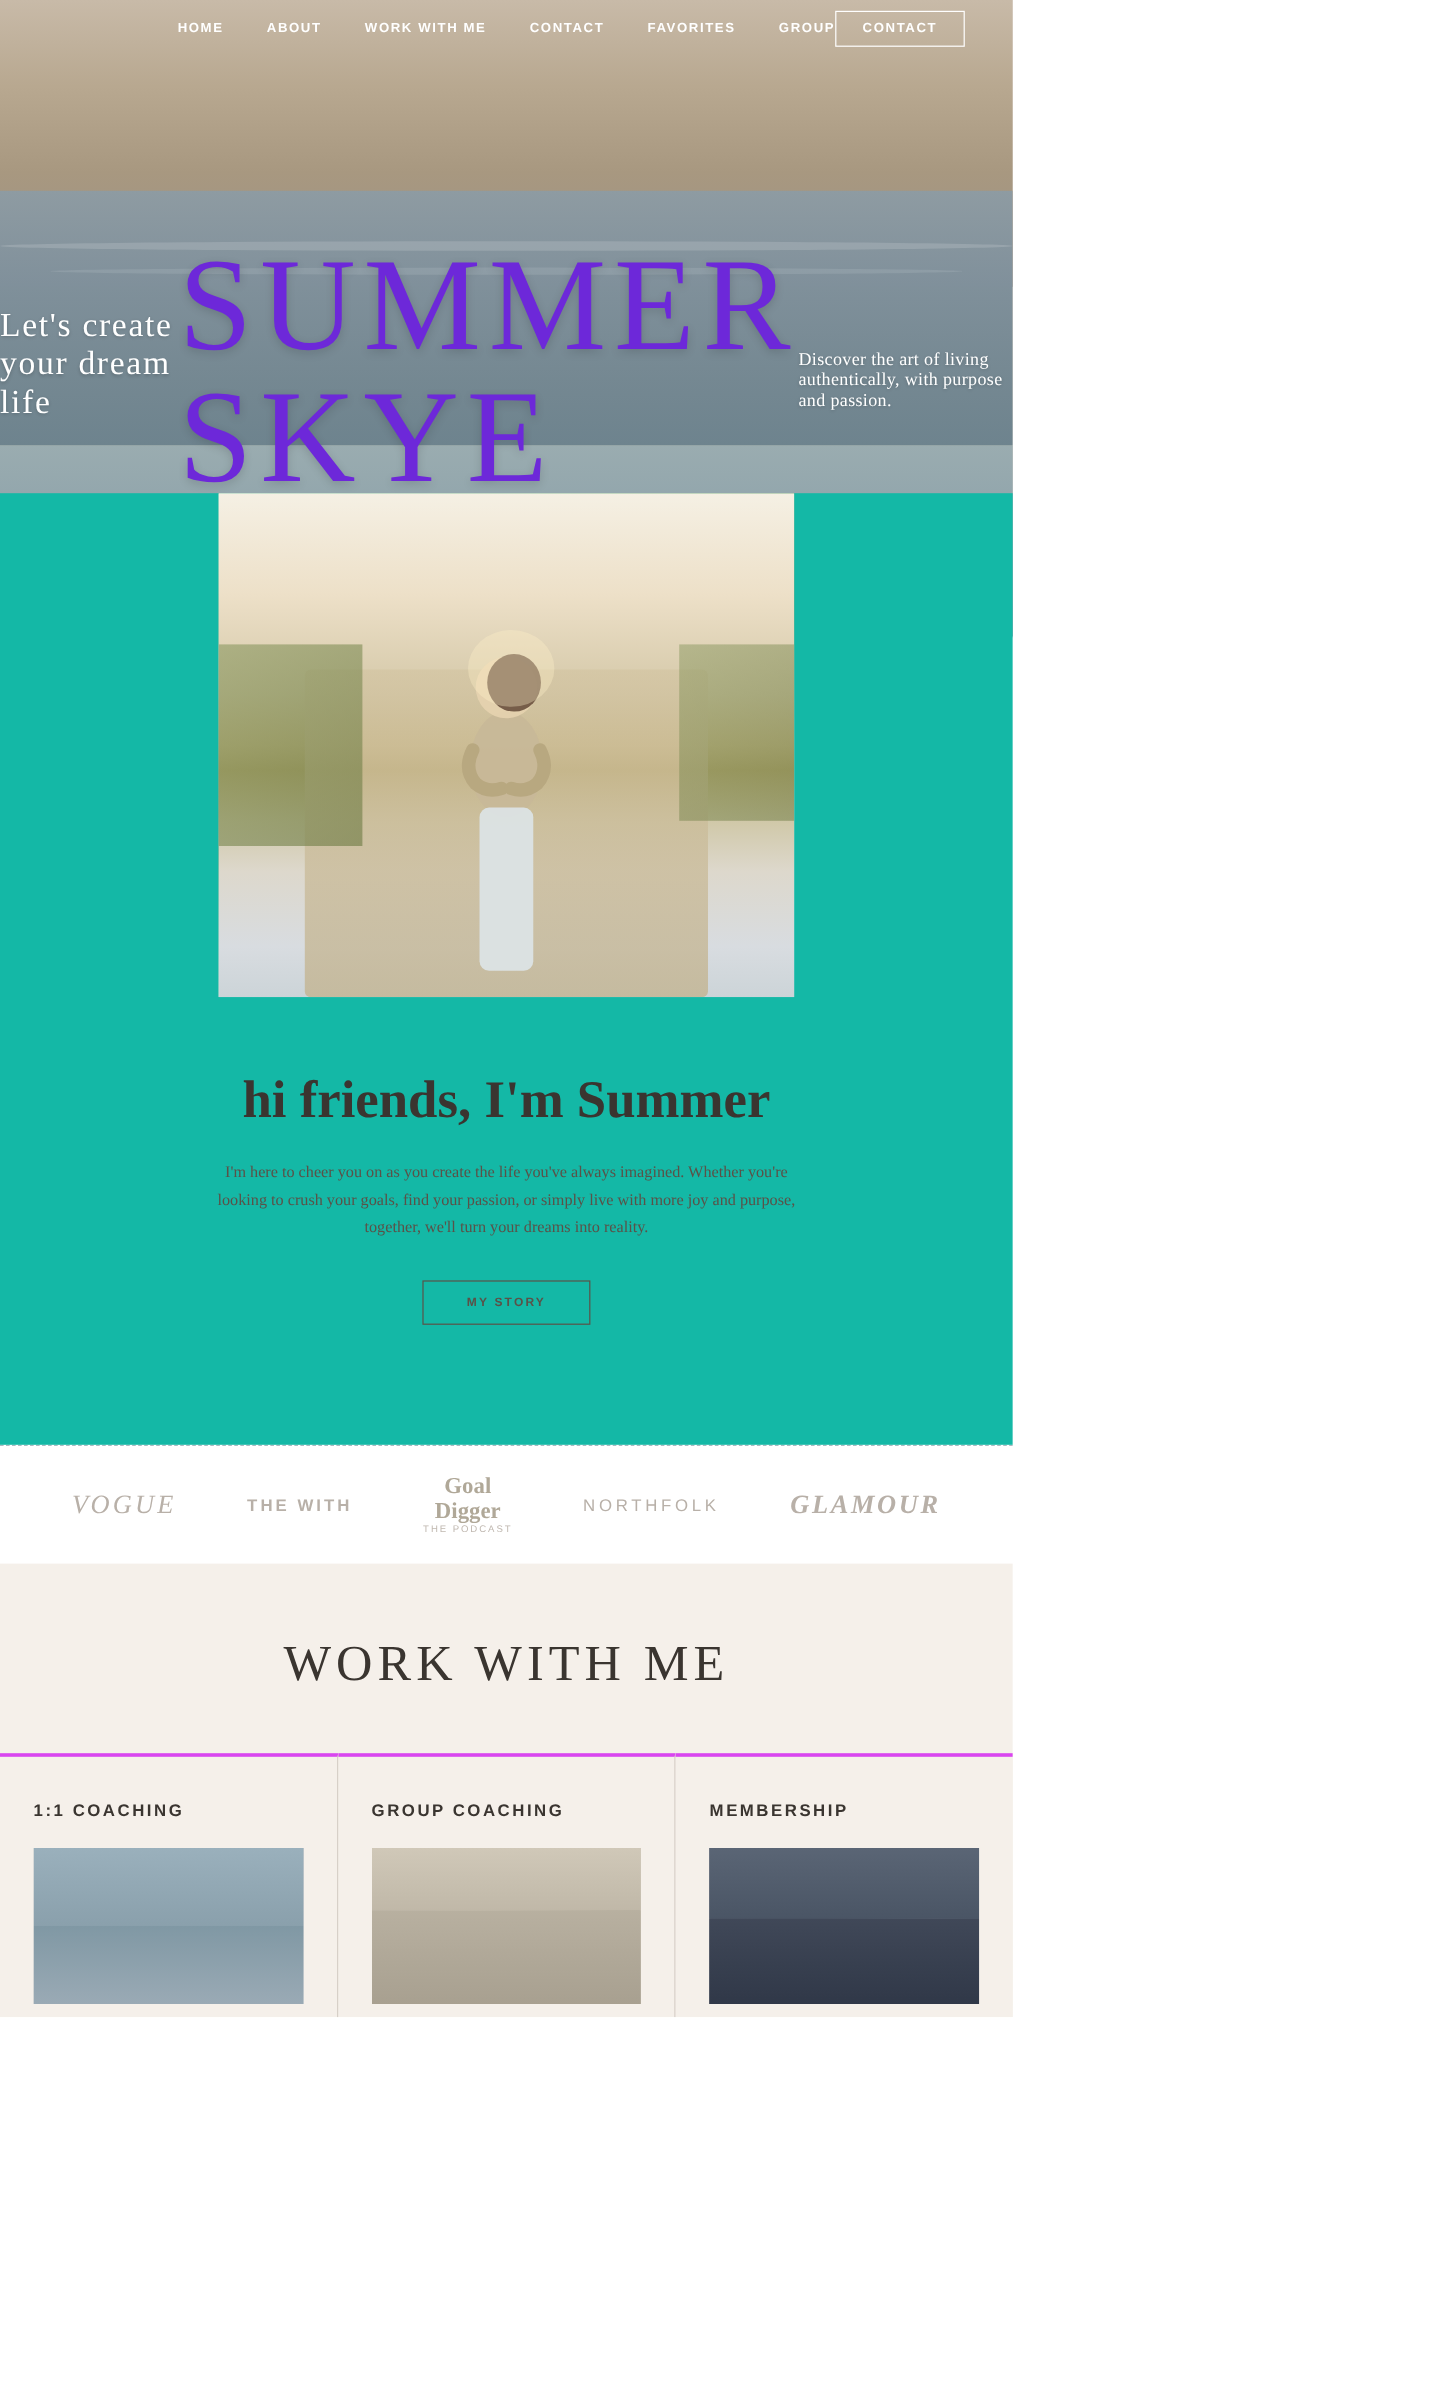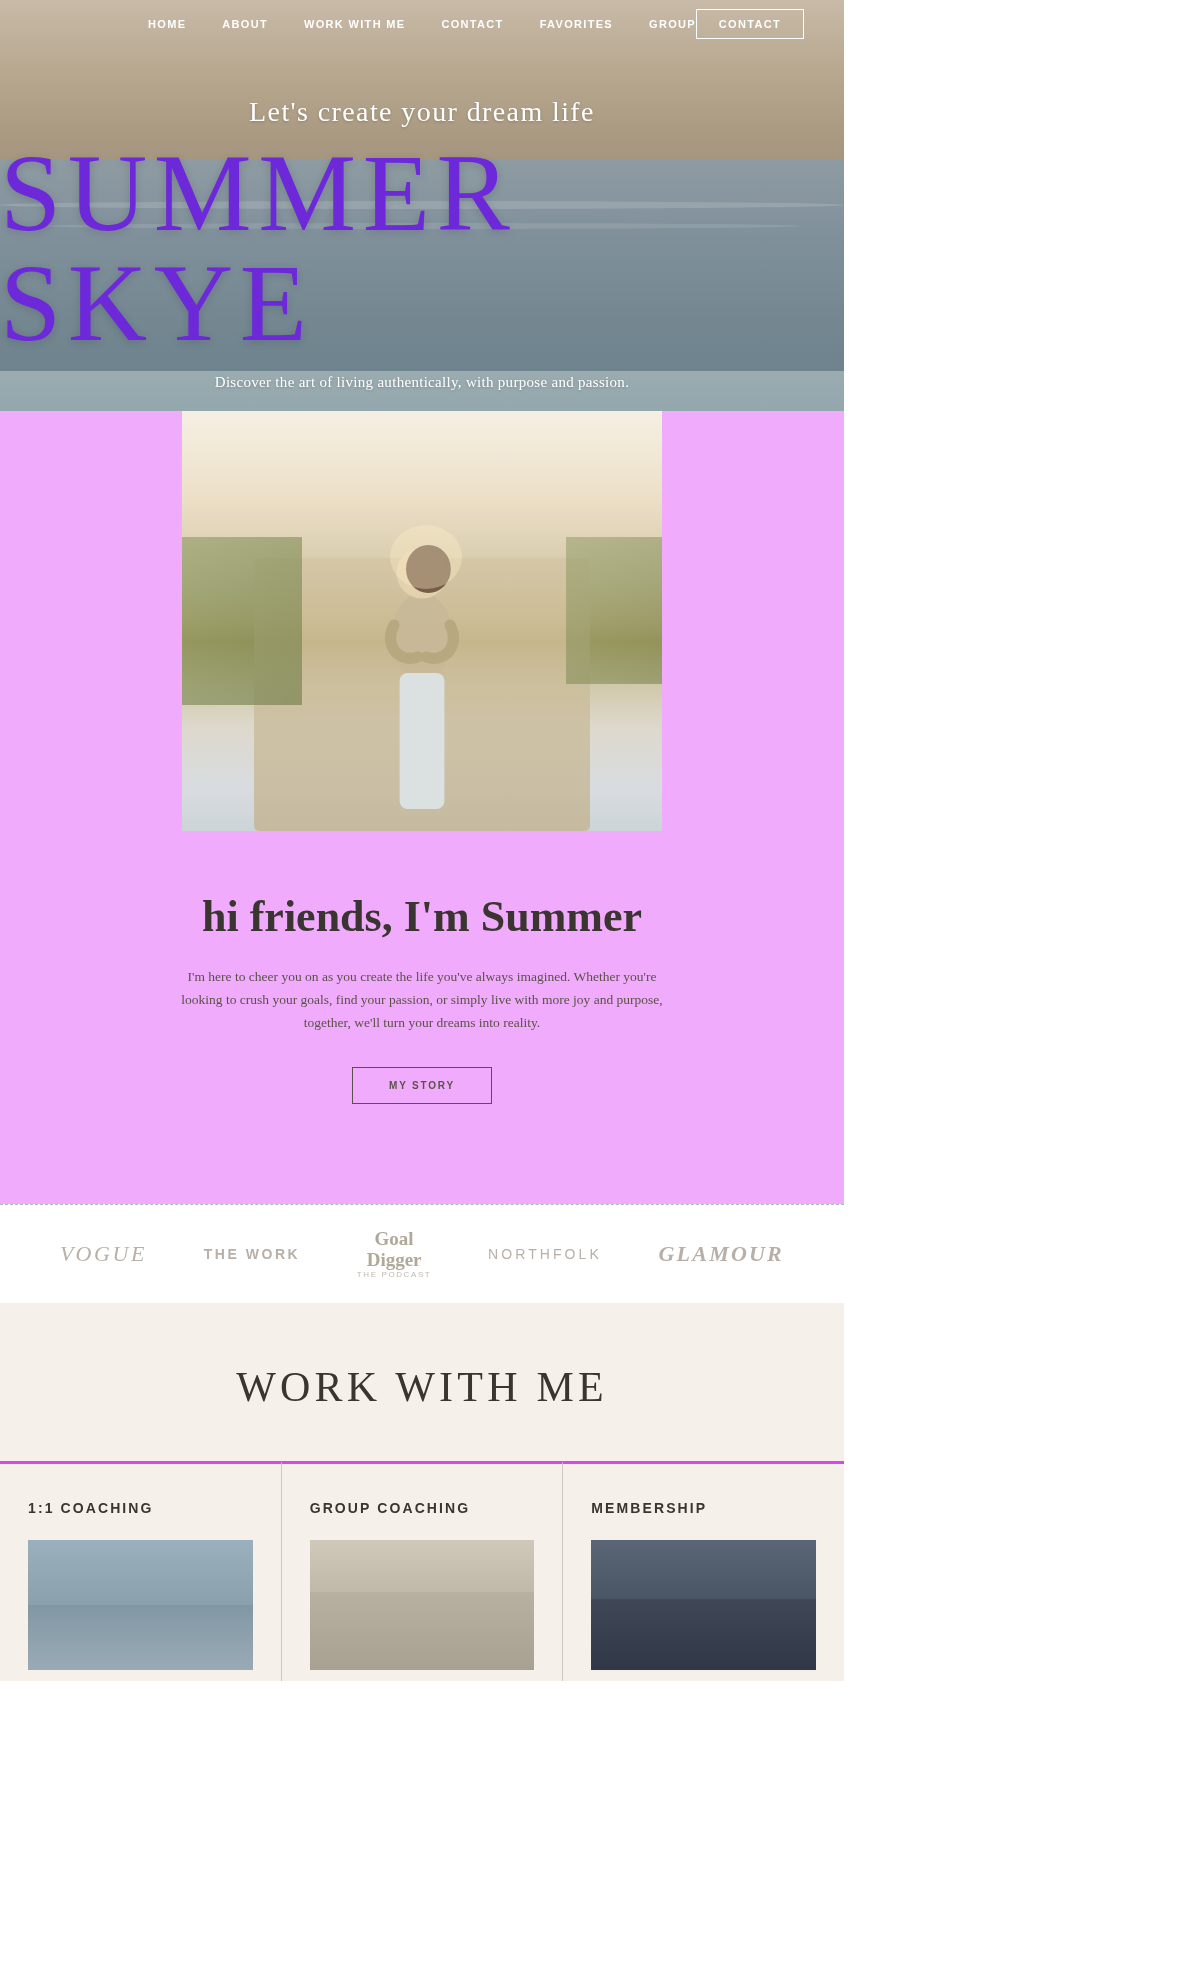--- a/index.html
+++ b/index.html
@@ -68,26 +68,26 @@
         #c4b5a8 0%,
         #b8a898 20%,
         #a09585 40%,
         #8a8a7a 60%,
         #7a8a8a 80%,
         #6e8490 100%
       );
     }
     .hero-text-container {
       position: absolute;
-      top: 16px;
+      top: 4px;
       left: 0;
       width: 100%;
       height: 100%;
       display: flex;
-      flex-direction: column;
+      flex-direction: row;
       align-items: center;
       justify-content: flex-start;
       padding-top: 80px;
     }
     .hero-subtitle {
       font-family: 'Brush Script MT', cursive;
       font-size: 28px;
       color: #fff;
       letter-spacing: 0.05em;
       margin-bottom: 10px;
@@ -107,21 +107,21 @@
       font-family: Georgia, serif;
       font-size: 15px;
       color: #fff;
       margin-top: 16px;
       letter-spacing: 0.02em;
       text-shadow: 0 1px 3px rgba(0,0,0,0.2);
     }
 
     
     .middle-section {
-      background-color: #f0abfc;
+      background-color: #14b8a6;
       position: relative;
       padding-bottom: 60px;
     }
 
     
     .portrait-container {
       display: flex;
       justify-content: center;
       position: relative;
       margin-top: -120px;
@@ -353,21 +353,21 @@
     <button class="my-story-btn">MY STORY</button>
   </div>
 </section>
 
 <hr class="dashed-divider">
 
 <section class="press-section">
 
   <div class="press-logo" style="font-family:Georgia,serif;font-size:22px;letter-spacing:0.12em;font-style:italic;">VOGUE</div>
 
-  <div class="press-logo" style="font-family:Arial,sans-serif;font-size:14px;letter-spacing:0.18em;font-weight:600;">THE WORK</div>
+  <div class="press-logo" style="font-family:Arial,sans-serif;font-size:14px;letter-spacing:0.18em;font-weight:600;">THE WITH</div>
 
   <div class="press-logo-script" style="text-align:center;">
     <span style="font-family:Georgia,serif;font-size:19px;font-weight:700;color:#b0a898;display:block;">Goal</span>
     <span style="font-family:Georgia,serif;font-size:19px;font-weight:700;color:#b0a898;display:block;">Digger</span>
     <span style="font-family:Arial,sans-serif;font-size:8px;letter-spacing:0.2em;color:#c0b8b0;display:block;">THE PODCAST</span>
   </div>
 
   <div class="press-logo" style="font-family:Arial,sans-serif;font-size:14px;letter-spacing:0.22em;font-weight:400;">NORTHFOLK</div>
 
   <div class="press-logo" style="font-family:Georgia,serif;font-size:22px;letter-spacing:0.1em;font-weight:700;font-style:italic;">GLAMOUR</div>

